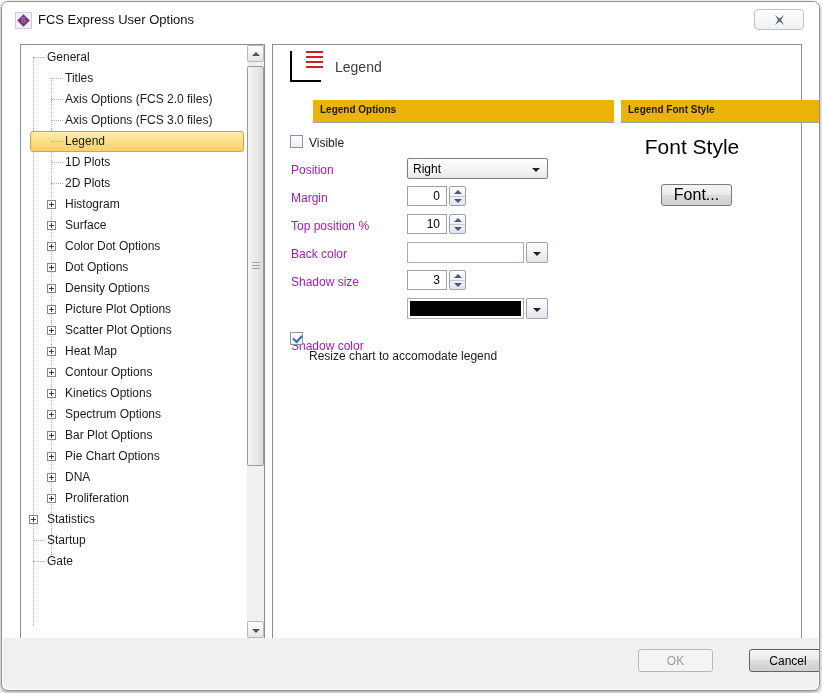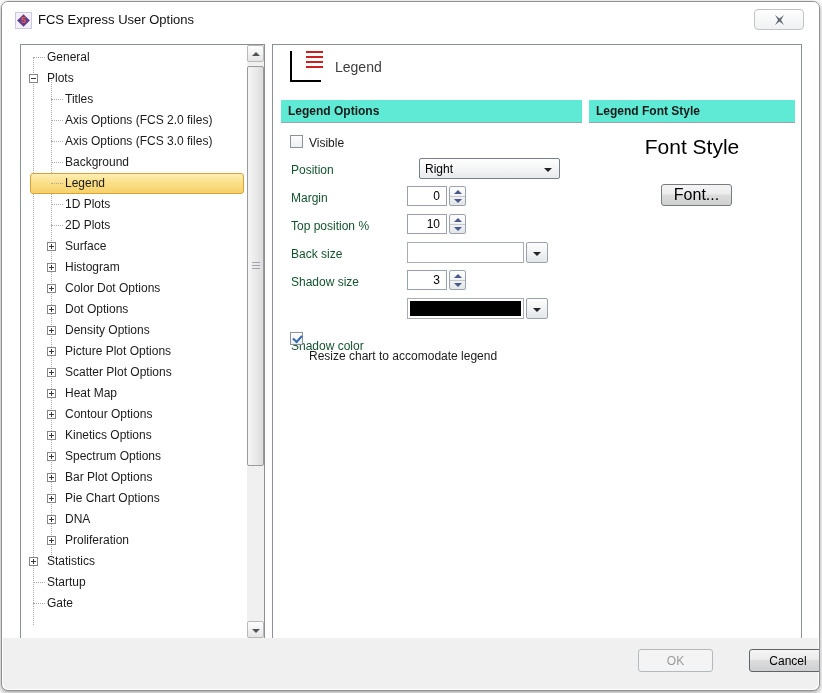--- a/index.html
+++ b/index.html
@@ -57,31 +57,31 @@
   .arr-up { left:4px; top:6px; border-left:4px solid transparent; border-right:4px solid transparent; border-bottom:4px solid #4d5357; }
   .arr-down { left:4px; top:7px; border-left:4px solid transparent; border-right:4px solid transparent; border-top:4px solid #4d5357; }
   .sb-thumb { position:absolute; left:0; top:21px; width:17px; height:400px; border:1px solid #9a9a9a; border-radius:2px; background:linear-gradient(90deg,#f6f6f6,#eaeaea 50%,#dcdcdc); }
   .sb-thumb::after { content:""; position:absolute; left:4px; top:50%; margin-top:-4px; width:8px; height:8px;
     background:repeating-linear-gradient(#9fa6ad 0 1px, transparent 1px 3px); }
   
   .legend-icon { position:absolute; left:17px; top:6px; width:31px; height:31px; border-left:2px solid #000; border-bottom:2px solid #000; }
   .legend-icon .stripes { position:absolute; left:14px; top:0px; width:17px; height:19px;
     background:repeating-linear-gradient(#cc2020 0 2px, transparent 2px 5px); }
   .legend-title { position:absolute; left:62px; top:14px; font-size:14px; color:#3d3d3d; }
-  .section-hdr { position:absolute; top:55px; height:23px; background:#5eead4; border-bottom:1px solid #9aa3ad;
-    font-size:12px; font-weight:bold; color:#1a1a1a; padding:4px 0 0 7px; }
+  .section-hdr { position:absolute; top:55px; height:23px; background:#eab308; border-bottom:1px solid #9aa3ad;
+    font-size:10px; font-weight:bold; color:#1a1a1a; padding:4px 0 0 7px;margin-left:32px; }
   .hdr-options { left:8px; width:301px; }
   .hdr-font { left:316px; width:206px; }
   
-  .fld-label { position:absolute; left:18px; font-size:12px; color:#14532d; }
+  .fld-label { position:absolute; left:18px; font-size:12px; color:#a21caf; }
   .checkbox { position:absolute; width:13px; height:13px; border:1px solid #8a929b; background:linear-gradient(#fdfdfd,#eceff2); }
   .checkbox.checked::after { content:""; position:absolute; left:2px; top:2px; width:7px; height:4px;
     border-left:2px solid #3468b0; border-bottom:2px solid #3468b0; transform:rotate(-48deg); }
   .cb-label { position:absolute; font-size:12px; color:#1b1b1b; }
-  .combo { position:absolute; left:146px; width:141px; height:21px; border:1px solid #767f8a; border-radius:2px;
+  .combo { position:absolute; left:134px; width:141px; height:21px; border:1px solid #767f8a; border-radius:2px;
     background:linear-gradient(#ffffff,#f2f3f4 60%,#e7e9eb);text-align:right; }
   .combo .combo-text { position:absolute; left:5px; top:3px; font-size:12px; color:#000; }
   .combo .combo-arrow { position:absolute; right:7px; top:9px; width:0; height:0;
     border-left:4px solid transparent; border-right:4px solid transparent; border-top:4px solid #232323; }
   .spin-box { position:absolute; left:134px; width:40px; height:20px; border:1px solid #9aa3ad; background:#fff;
     font-size:12px; text-align:right; padding-right:6px; font-family:"Liberation Sans",sans-serif; color:#000; }
   .spin-btns { position:absolute; left:176px; width:17px; height:20px; border:1px solid #9aa3ad; border-radius:2px;
     background:linear-gradient(#fefefe,#e3e6e9); }
   .spin-btns .sep { position:absolute; left:0; right:0; top:9px; height:1px; background:#c2c8ce; }
   .tri-up { position:absolute; left:4px; top:3px; width:0; height:0; border-left:4px solid transparent; border-right:4px solid transparent; border-bottom:4px solid #49598c; }
@@ -124,59 +124,51 @@
   </div>
 
   <div class="tree-panel">
     <div class="tree-line" style="left:12px; top:12px; height:568px;"></div>
     <div class="tree-line" style="left:30px; top:33px; height:483px;"></div>
     <div class="tree-rows">
         <div class="tree-row lv0">
           <span class="stub"></span>
           <span class="tlabel">General</span>
         </div>
-        <div class="tree-row lv0">
-          <span class="expander minus"></span>
-          <span class="tlabel">Plots</span>
-        </div>
         <div class="tree-row lv1">
           <span class="stub"></span>
           <span class="tlabel">Titles</span>
         </div>
         <div class="tree-row lv1">
           <span class="stub"></span>
           <span class="tlabel">Axis Options (FCS 2.0 files)</span>
         </div>
         <div class="tree-row lv1">
           <span class="stub"></span>
           <span class="tlabel">Axis Options (FCS 3.0 files)</span>
         </div>
-        <div class="tree-row lv1">
-          <span class="stub"></span>
-          <span class="tlabel">Background</span>
-        </div>
         <div class="tree-row lv1 selected">
           <span class="stub"></span>
           <span class="tlabel">Legend</span>
         </div>
         <div class="tree-row lv1">
           <span class="stub"></span>
           <span class="tlabel">1D Plots</span>
         </div>
         <div class="tree-row lv1">
           <span class="stub"></span>
           <span class="tlabel">2D Plots</span>
         </div>
         <div class="tree-row lv1">
           <span class="expander plus"></span>
+          <span class="tlabel">Histogram</span>
+        </div>
+        <div class="tree-row lv1">
+          <span class="expander plus"></span>
           <span class="tlabel">Surface</span>
-        </div>
-        <div class="tree-row lv1">
-          <span class="expander plus"></span>
-          <span class="tlabel">Histogram</span>
         </div>
         <div class="tree-row lv1">
           <span class="expander plus"></span>
           <span class="tlabel">Color Dot Options</span>
         </div>
         <div class="tree-row lv1">
           <span class="expander plus"></span>
           <span class="tlabel">Dot Options</span>
         </div>
         <div class="tree-row lv1">
@@ -274,21 +266,21 @@
     </div>
 
     <span class="fld-label" style="top:174px;">Top position %</span>
     <input class="spin-box" style="top: 169px;" value="10">
     <div class="spin-btns" style="top:169px;">
       <span class="tri-up"></span>
         <span class="sep"></span>
         <span class="tri-down"></span>
     </div>
 
-    <span class="fld-label" style="top:202px;">Back size</span>
+    <span class="fld-label" style="top:202px;">Back color</span>
     <div class="swatch" style="top:197px;">
       <div class="fill" style="background: rgb(255, 255, 255);"></div>
     </div>
     <div class="swatch-btn" style="top:197px;">
       <span class="combo-arrow"></span>
     </div>
 
     <span class="fld-label" style="top:230px;">Shadow size</span>
     <input class="spin-box" style="top: 225px;" value="3">
     <div class="spin-btns" style="top:225px;">

